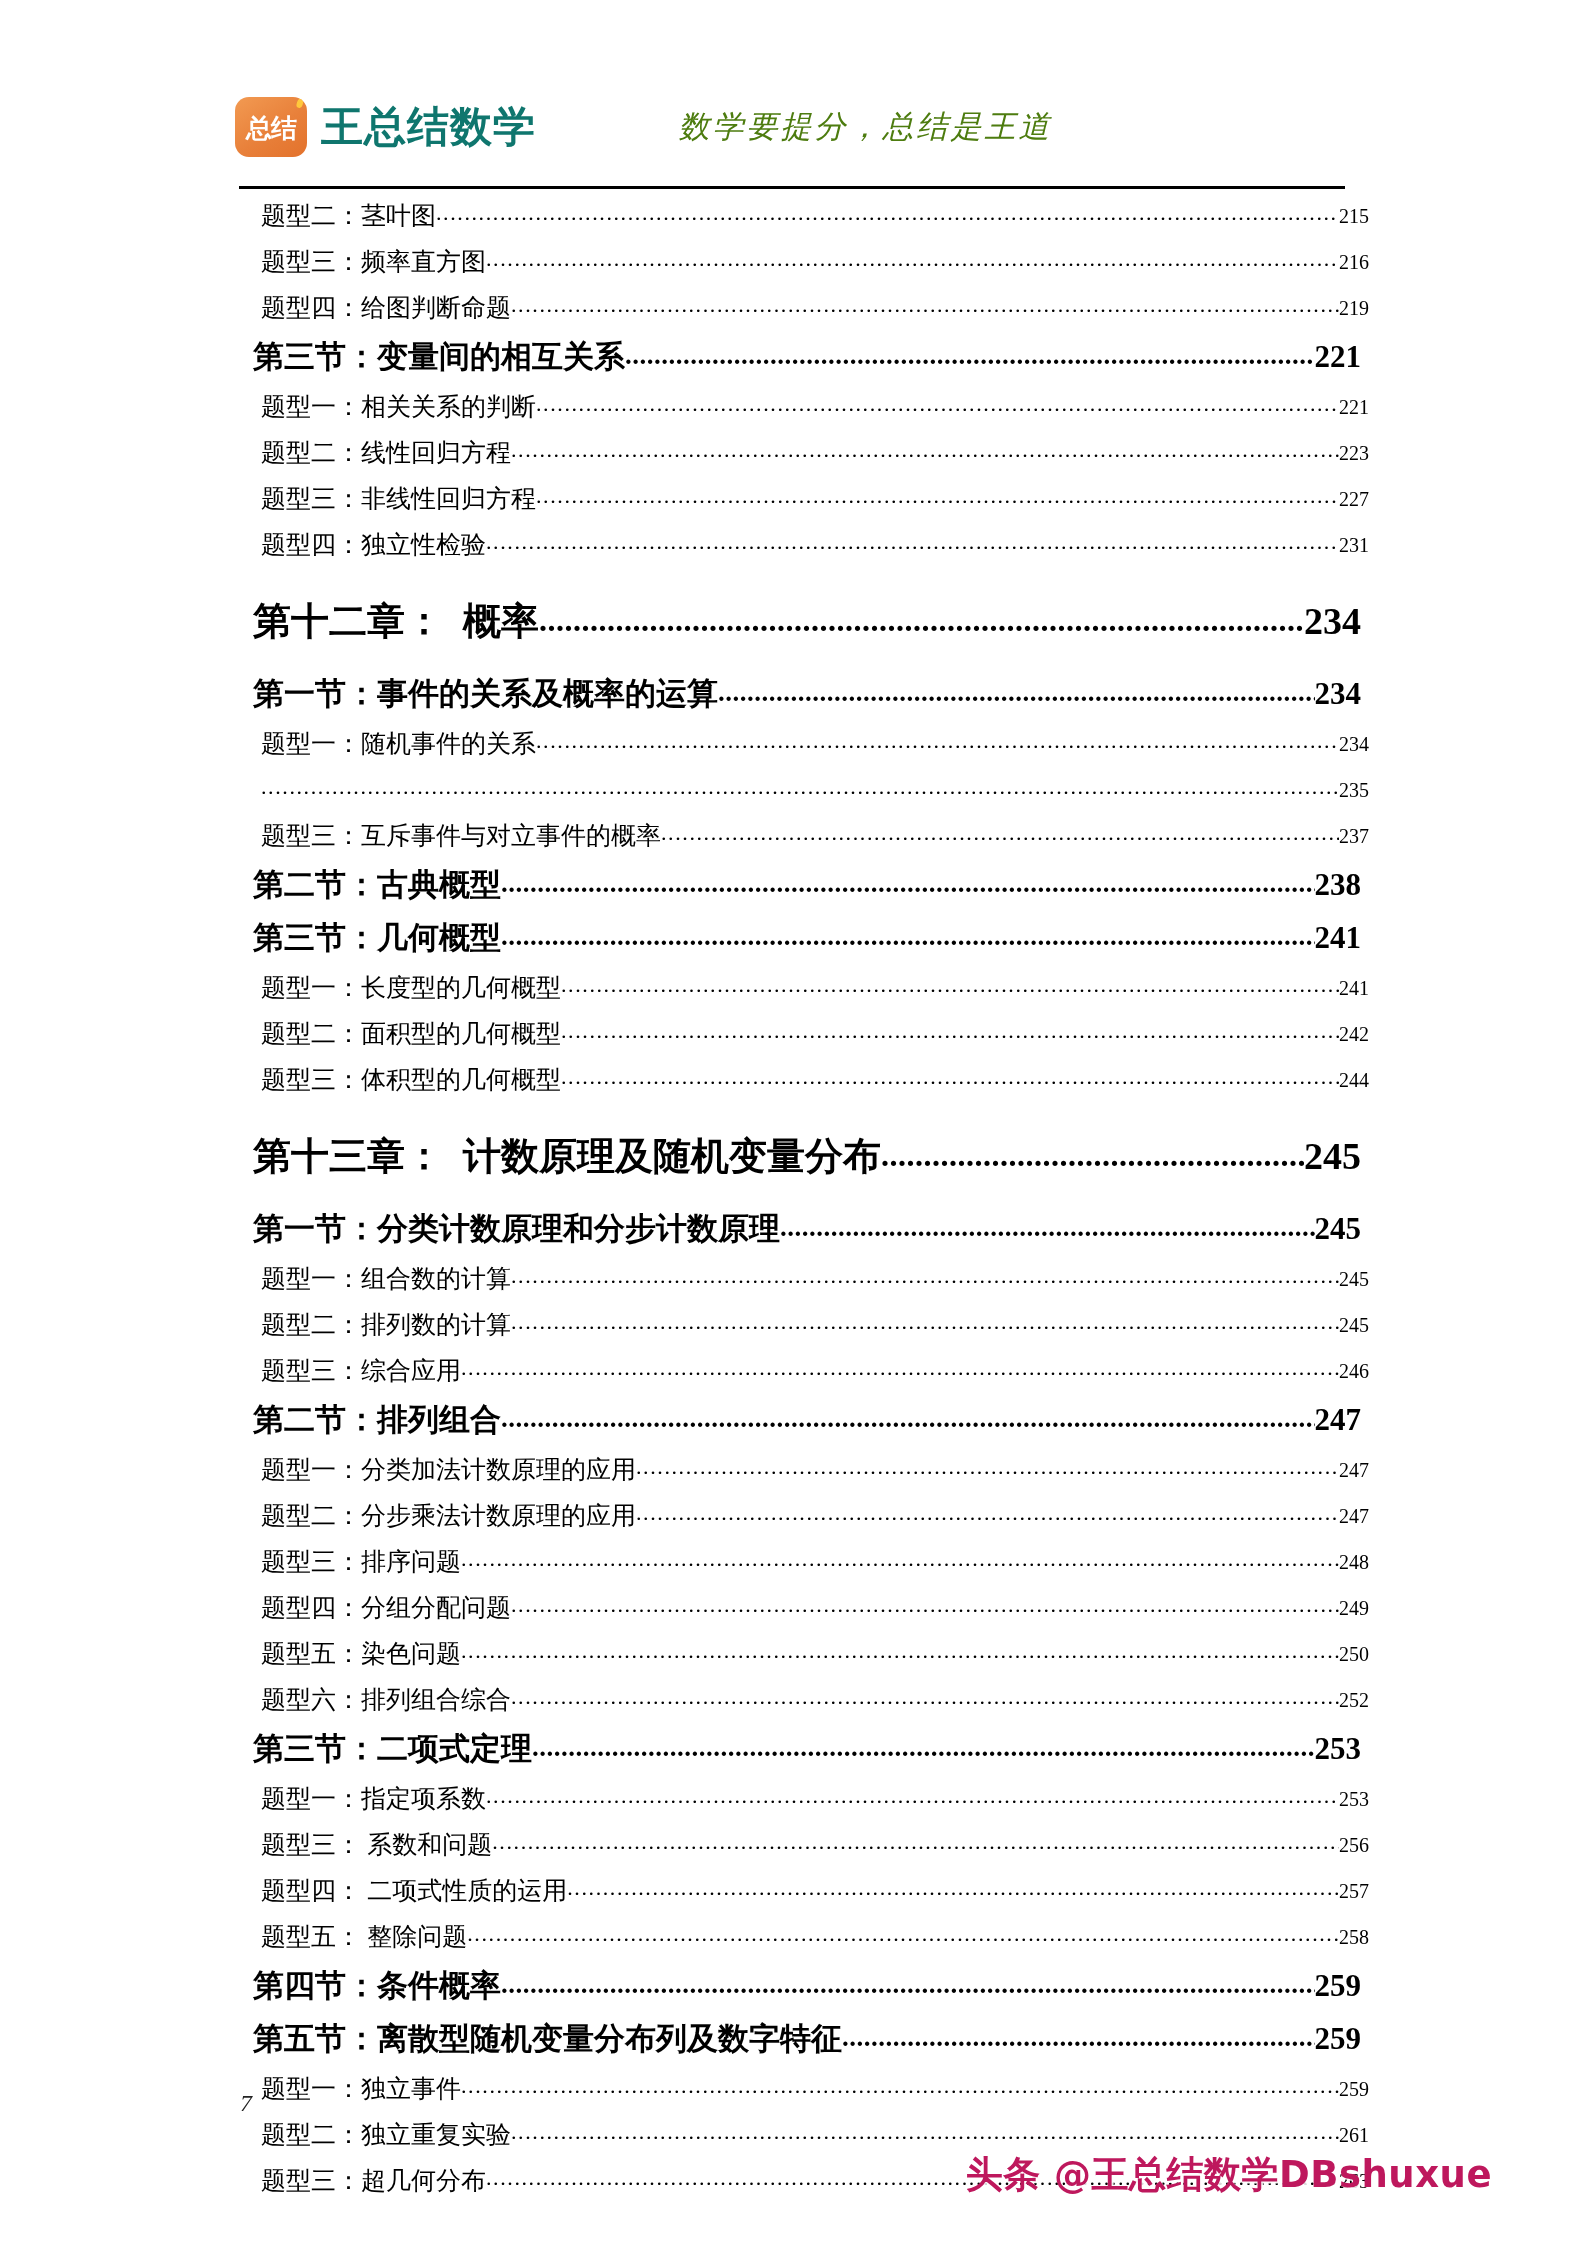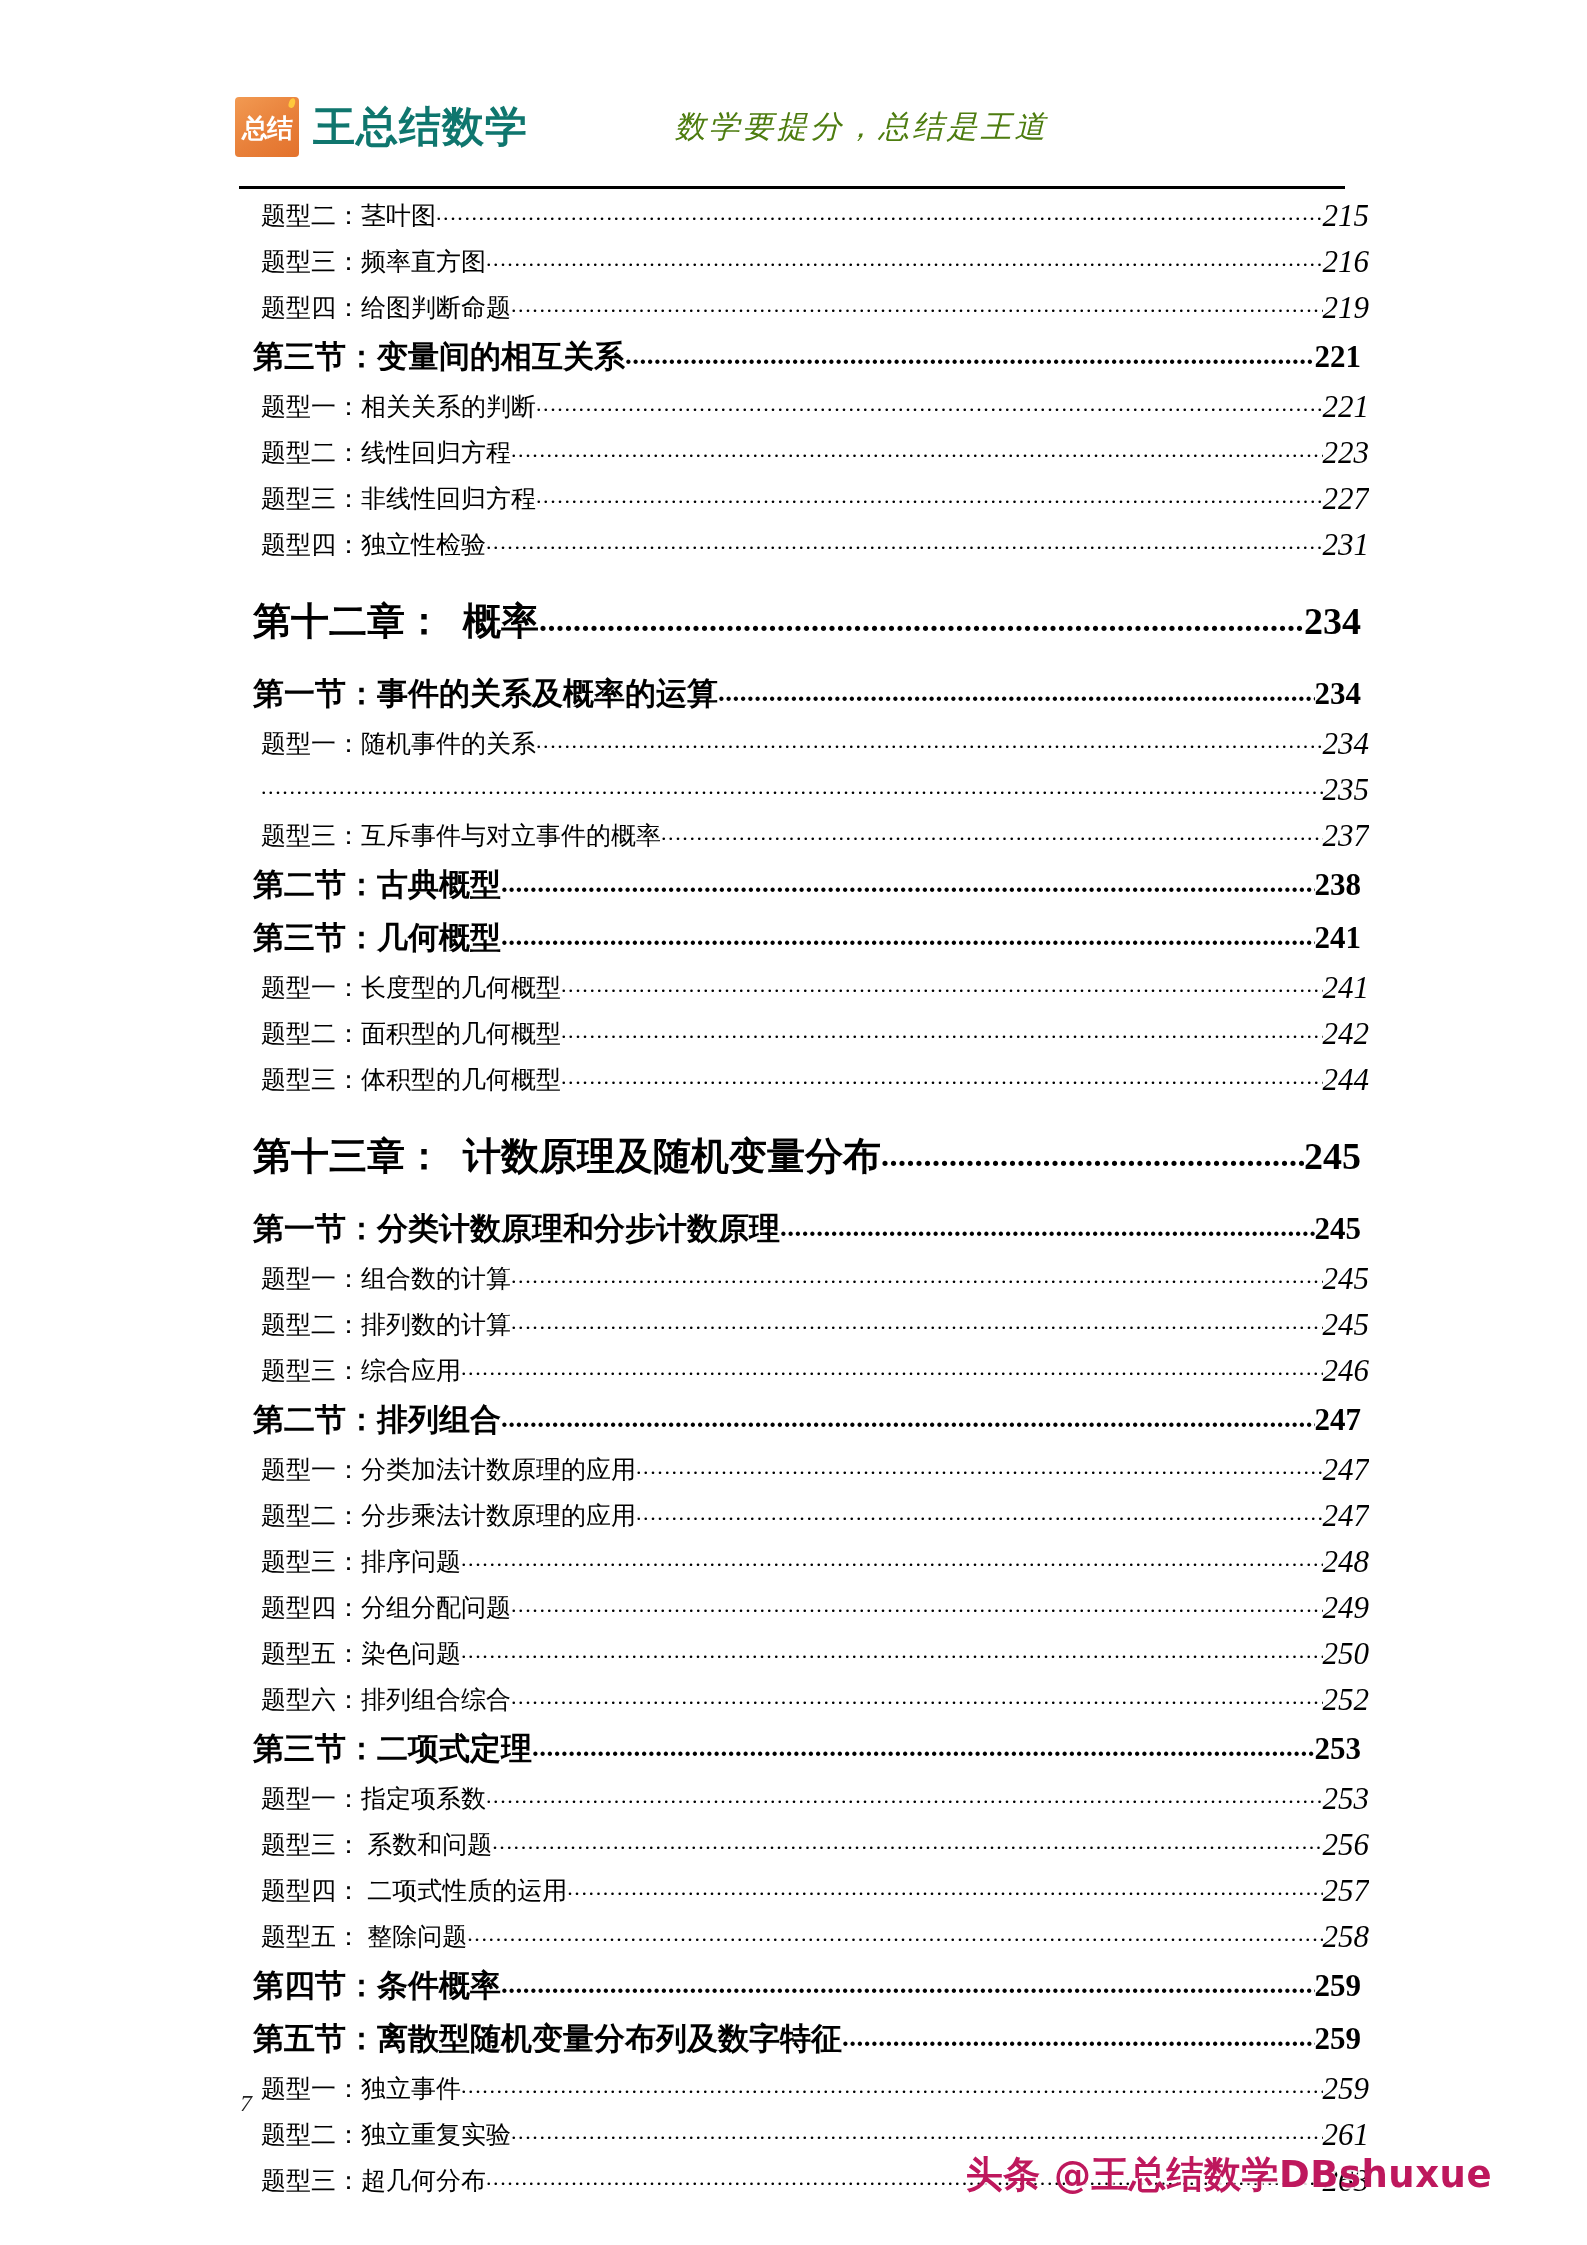--- a/index.html
+++ b/index.html
@@ -35,23 +35,23 @@
     display: flex;
     align-items: center;
   }
   .brand {
     display: flex;
     align-items: center;
     flex: 0 0 auto;
   }
   .logo-mark {
     position: relative;
-    width: 64px;
+    width: 72px;
     height: 60px;
-    border-radius: 4px;
+    border-radius: 14px;
     background: linear-gradient(145deg, #F29A52 0%, #E8803A 55%, #E3722C 100%);
     display: flex;
     align-items: center;
     justify-content: center;
     flex: 0 0 auto;
     overflow: hidden;
   }
   .logo-mark .logo-text {
     color: #ffffff;
     font-family: "DejaVu Sans", "Liberation Sans", sans-serif;
@@ -142,21 +142,21 @@
 
   
   .lvl3 {
     font-size: 25px;
     line-height: 46px;
     font-weight: 400;
     padding-left: 22px;
     align-items: center;
   }
   .lvl3 .t-dots::after { font-size: 22px; letter-spacing: 1.6px; }
-  .lvl3 .t-page { font-size: 31px; font-style: italic; }
+  .lvl3 .t-page { font-size: 20px; }
 
   
   .lvl2 {
     font-size: 31px;
     line-height: 52px;
     font-weight: 700;
     padding-left: 14px;
   }
   .lvl2 .t-dots::after { font-size: 27px; letter-spacing: 0.5px; font-weight: 700; }
   .lvl2 .t-page { font-size: 31px; font-weight: 700; }

